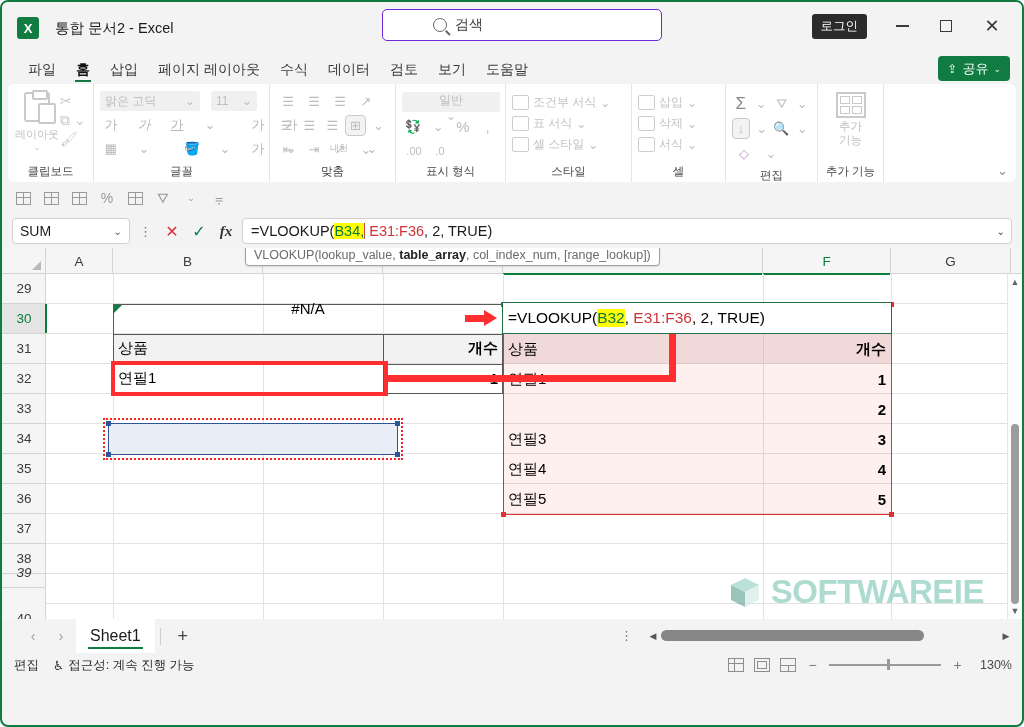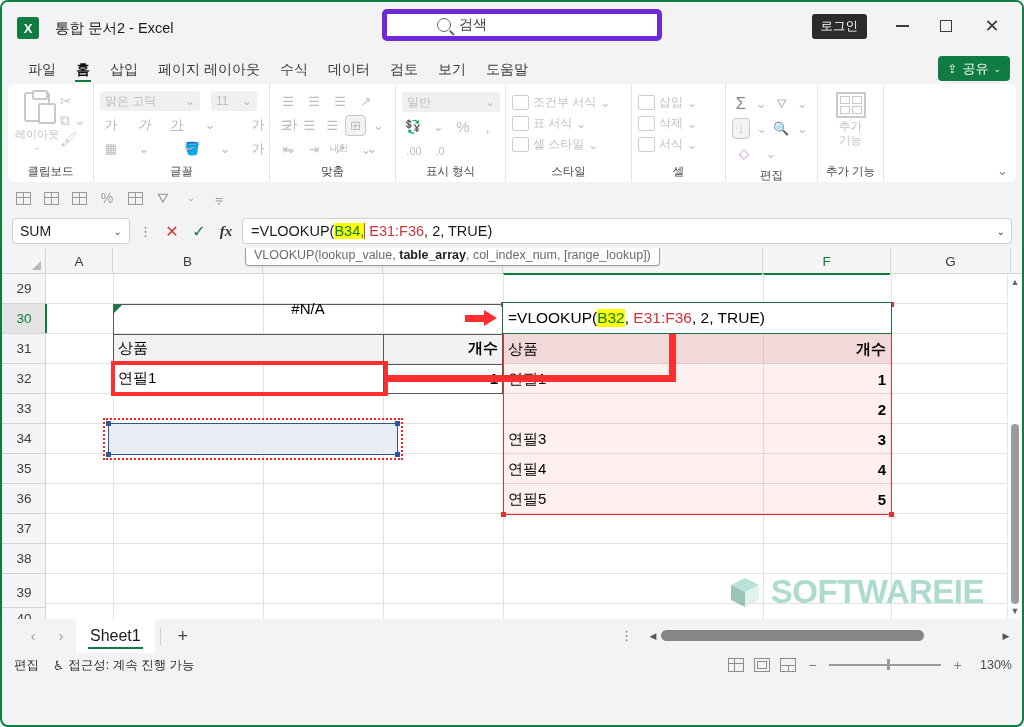--- a/index.html
+++ b/index.html
@@ -40,21 +40,21 @@
     margin-left: 16px;
     font-size: 14.5px;
     color: #1b1b1b;
     white-space: nowrap;
   }
   .searchbox {
     position: absolute;
     left: 380px; top: 7px;
     width: 280px; height: 32px;
     background: #fff;
-    border: 5px solid #6d28d9;
+    border: 1px solid #6d28d9;
     border-radius: 5px;
     display: flex; align-items: center;
   }
   .search-icon {
     margin-left: 50px;
     width: 14px; height: 14px;
     border: 1.6px solid #666;
     border-radius: 50%;
     position: relative;
   }
@@ -220,21 +220,21 @@
     color: #bdbdbd; font-size: 13px;
   }
   .abtn.boxed { border: 1px solid #c9c9c9; border-radius: 4px; background: #f3f3f3; }
 
   
   .g-num { width: 110px; }
   .numfmt {
     width: 98px; height: 20px; background: #f0f0f0; border-radius: 3px;
     font-size: 12px; color: #bdbdbd;
     display: flex; align-items: center; justify-content: space-between;
-    padding: 0 5px; margin-bottom: 4px;
+    padding: 0 5px; margin-bottom: 4px; flex-direction: column;
   }
 
   
   .g-style { width: 126px; }
   .strow { display: flex; align-items: center; gap: 4px; font-size: 12px; color: #c2c2c2; margin-bottom: 4px; }
   .sq-ico { width: 17px; height: 15px; border: 1.5px solid #cdcdcd; border-radius: 2px; flex: none; }
 
   
   .g-cell { width: 94px; }
 
@@ -786,21 +786,21 @@
       <div class="rh" style="top:0px;">29</div>
       <div class="rh sel" style="top:30px;">30</div>
       <div class="rh" style="top:60px;">31</div>
       <div class="rh" style="top:90px;">32</div>
       <div class="rh" style="top:120px;">33</div>
       <div class="rh" style="top:150px;">34</div>
       <div class="rh" style="top:180px;">35</div>
       <div class="rh" style="top:210px;">36</div>
       <div class="rh" style="top:240px;">37</div>
       <div class="rh" style="top:270px;">38</div>
-      <div class="rh" style="top:304px;">39</div>
+      <div class="rh" style="top:284px;font-style:italic;">39</div>
       <div class="rh" style="top:330px;">40</div>
     </div>
 
     <div class="cells">
 
       <div class="gline-v" style="left:67px"></div>
       <div class="gline-v" style="left:217px"></div>
       <div class="gline-v" style="left:337px"></div>
       <div class="gline-v" style="left:457px"></div>
       <div class="gline-v" style="left:717px"></div>

